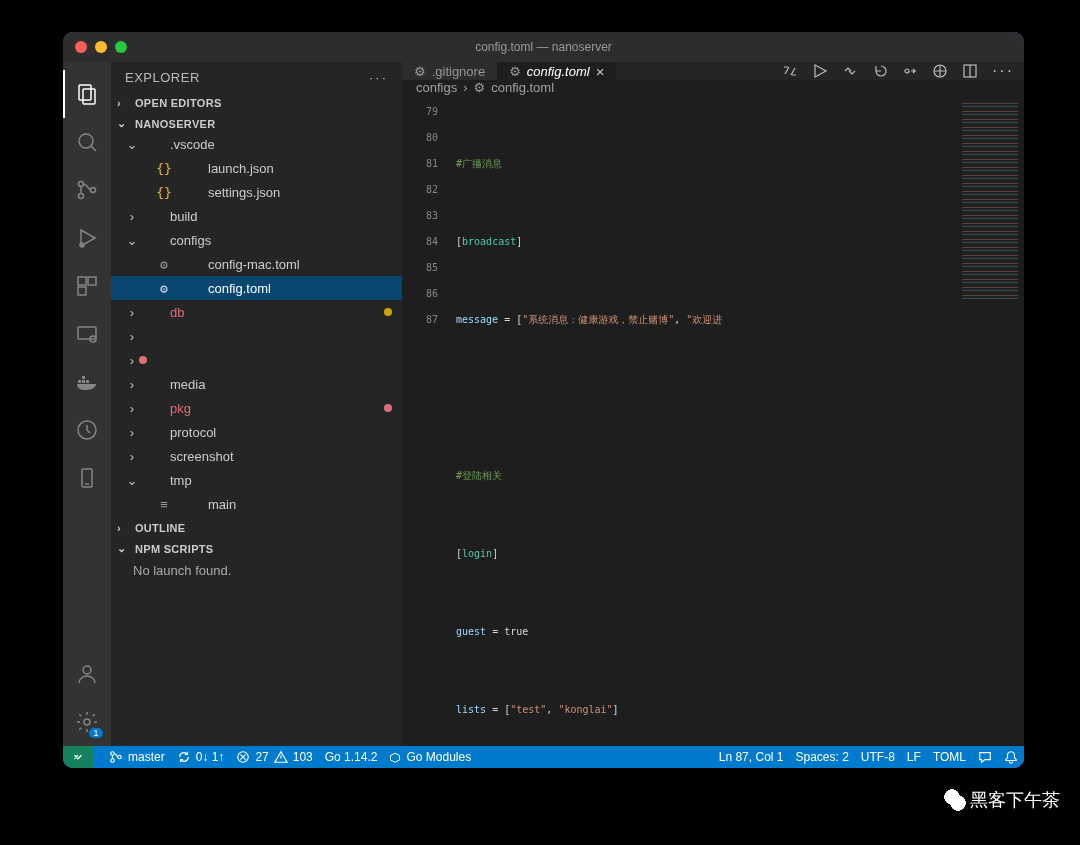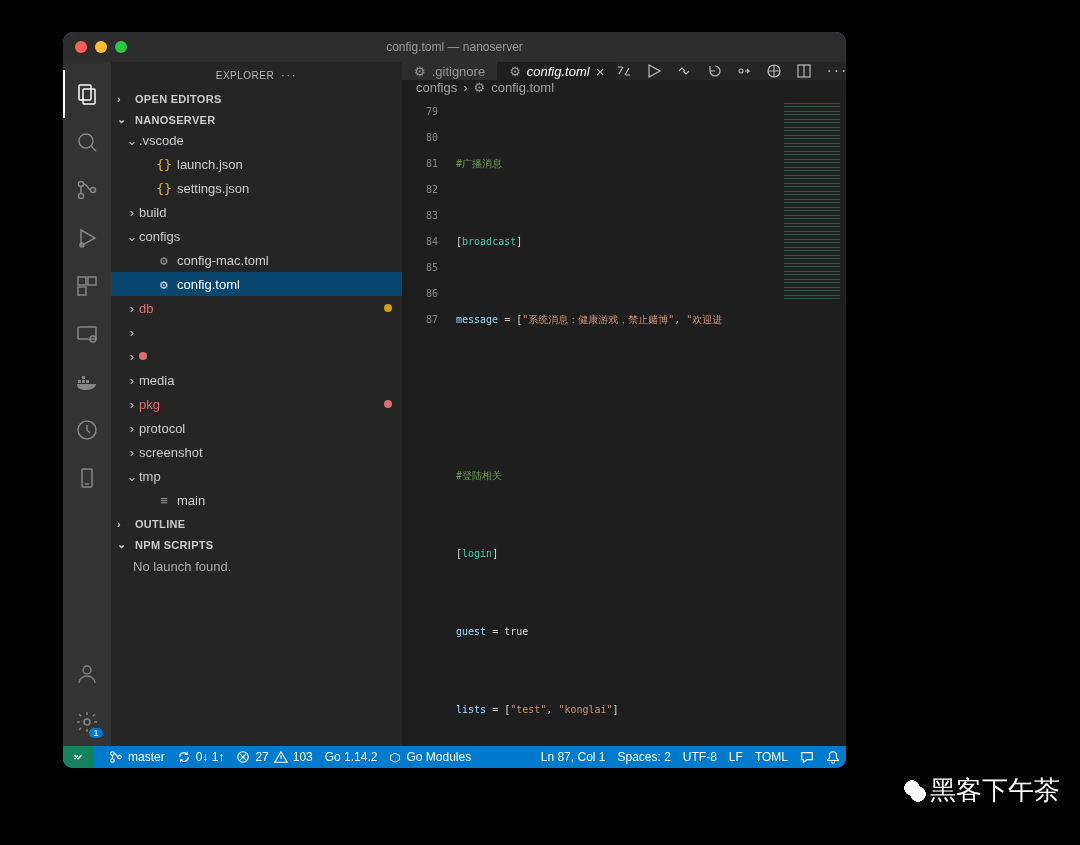--- a/index.html
+++ b/index.html
@@ -1,44 +1,44 @@
 <!DOCTYPE html>
 <html><head>
 <meta charset="utf-8">
 <style>
 * { margin: 0; padding: 0; box-sizing: border-box; }
 body { background: #000; width: 1080px; height: 845px; font-family: -apple-system, "Segoe UI", sans-serif; color: #ccc; overflow: hidden; position: relative; }
-.window { position: absolute; left: 63px; top: 32px; width: 783px; height: 736px; background: #8b5cf6; border-radius: 10px; overflow: hidden; display: flex; flex-direction: column; }
+.window { position: absolute; left: 63px; top: 32px; width: 961px; height: 736px; background: #8b5cf6; border-radius: 10px; overflow: hidden; display: flex; flex-direction: column; }
 .titlebar { height: 30px; background: #2d2d2d; display: flex; align-items: center; position: relative; }
 .traffic { display: flex; gap: 8px; padding-left: 12px; }
 .tl { width: 12px; height: 12px; border-radius: 50%; }
 .tl.r { background: #ff5f56; }
 .tl.y { background: #ffbd2e; }
 .tl.g { background: #27c93f; }
 .title { position: absolute; left: 0; right: 0; text-align: center; font-size: 12px; color: #999; }
 .body { flex: 1; display: flex; min-height: 0; }
 .activitybar { width: 48px; background: #333333; display: flex; flex-direction: column; align-items: center; padding-top: 8px; }
 .activitybar .spacer { flex: 1; }
 .aicon { width: 48px; height: 48px; display: flex; align-items: center; justify-content: center; color: #858585; cursor: pointer; position: relative; }
 .aicon.active { color: #fff; }
 .aicon.active::before { content: ""; position: absolute; left: 0; top: 0; bottom: 0; width: 2px; background: #fff; }
 .aicon svg { width: 24px; height: 24px; }
 .badge { position: absolute; bottom: 8px; right: 8px; background: #007acc; color: #fff; font-size: 9px; border-radius: 8px; padding: 0 4px; min-width: 14px; text-align: center; }
 .sidebar { width: 291px; background: #252526; display: flex; flex-direction: column; font-size: 13px; }
-.side-hdr { display: flex; align-items: center; justify-content: center; padding: 8px 14px; color: #bbb; font-size: 10px; letter-spacing: 0.5px; gap: 7px; }
+.side-hdr { display: flex; align-items: center; justify-content: space-between; padding: 8px 14px; color: #bbb; font-size: 13px; letter-spacing: 0.5px; gap: 7px; }
 .dots { color: #bbb; letter-spacing: 2px; cursor: pointer; }
 .section { padding: 2px 0; }
 .sect-hdr { display: flex; align-items: center; gap: 4px; padding: 2px 6px; color: #ccc; font-weight: 700; font-size: 11px; letter-spacing: 0.3px; cursor: pointer; }
 .chev { width: 14px; display: inline-block; color: #ccc; }
 .tree { font-size: 13px; }
 .row { display: flex; align-items: center; height: 24px; padding-right: 10px; cursor: pointer; position: relative; }
 .row.sel { background: #094771; color: #fff; }
 .row .rchev { width: 14px; text-align: center; color: #c5c5c5; }
 .row .ricon { width: 18px; display: flex; justify-content: center; margin-right: 4px; }
-.row .rlabel { flex: 1; white-space: nowrap; overflow: hidden; }
+.row .rlabel { flex: 1; white-space: nowrap; overflow: hidden; margin-left: 31px; }
 .row .dot { width: 8px; height: 8px; border-radius: 50%; }
 .dot.yellow { background: #cca700; }
 .dot.red { background: #e06c75; }
 .red { color: #e06c75; }
 .npm-msg { padding: 6px 22px; color: #aaa; }
 .editor { flex: 1; display: flex; flex-direction: column; background: #1e1e1e; min-width: 0; }
 .tabs-row { height: 36px; background: #252526; display: flex; align-items: stretch; }
 .tab { display: flex; align-items: center; gap: 6px; padding: 0 12px; font-size: 13px; color: #969696; background: #2d2d2d; cursor: pointer; }
 .tab.active { background: #1e1e1e; color: #fff; }
 .tab .ticon { color: #999; }
@@ -55,21 +55,21 @@
 .c-key { color: #9cdcfe; text-align: right; }
 .c-sect { color: #4ec9b0; }
 .c-str { color: #ce9178; }
 .c-bool { color: #d4d4d4; }
 .minimap { position: absolute; right: 6px; top: 4px; width: 56px; height: 200px; background: linear-gradient(#222,#222); opacity: 0.6; border-radius: 2px;}
 .minimap::before { content:""; display:block; width:100%; height:100%; background: repeating-linear-gradient(0deg,#4ec9b0 0 1px, transparent 1px 3px,#ce9178 3px 4px, transparent 4px 8px); opacity:0.5;}
 .statusbar { height: 22px; background: #007acc; color: #fff; display: flex; align-items: center; font-size: 12px; padding: 0 6px; gap: 12px; }
 .statusbar .grp { display: flex; align-items: center; gap: 5px; cursor: pointer; }
 .statusbar .sp { flex: 1; }
 .remote { background: #16825d; height: 22px; display: flex; align-items: center; padding: 0 8px; margin-left: -6px; margin-right: 4px; }
-.watermark { position: absolute; right: 20px; bottom: 37px; color: #fff; font-size: 26px; display: flex; align-items: center; gap: 0; }
+.watermark { position: absolute; right: 20px; bottom: 30px; color: #fff; font-size: 18px; display: flex; align-items: center; gap: 0; }
 .wm-ic { width: 30px; height: 30px; background: radial-gradient(circle at 40% 40%,#fff 30%,transparent 31%), radial-gradient(circle at 60% 60%,#fff 30%,transparent 31%); border-radius: 50%; }
 .i-gear, .i-brace, .i-file { font-family: monospace; }
 </style>
 </head>
 <body>
 
 <div class="window">
   <div class="titlebar">
     <div class="traffic">
       <div class="tl r"></div>

